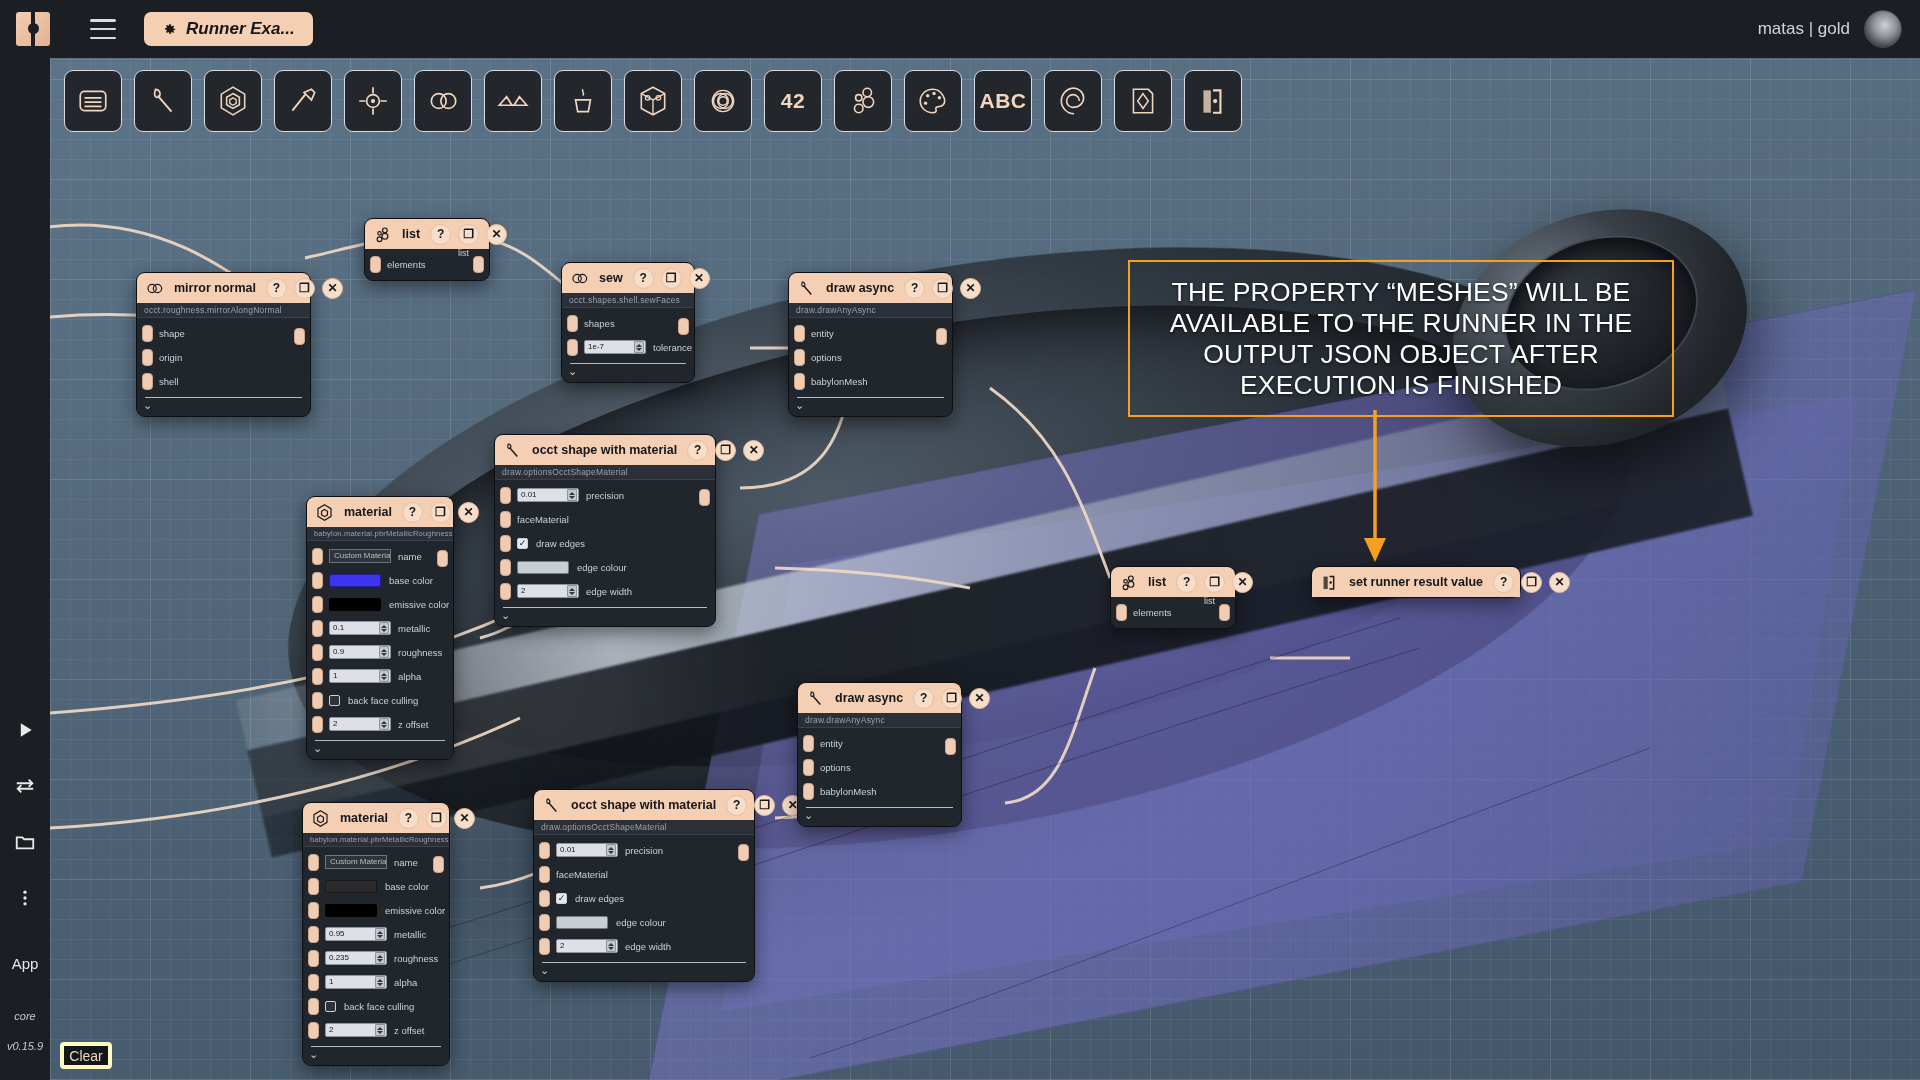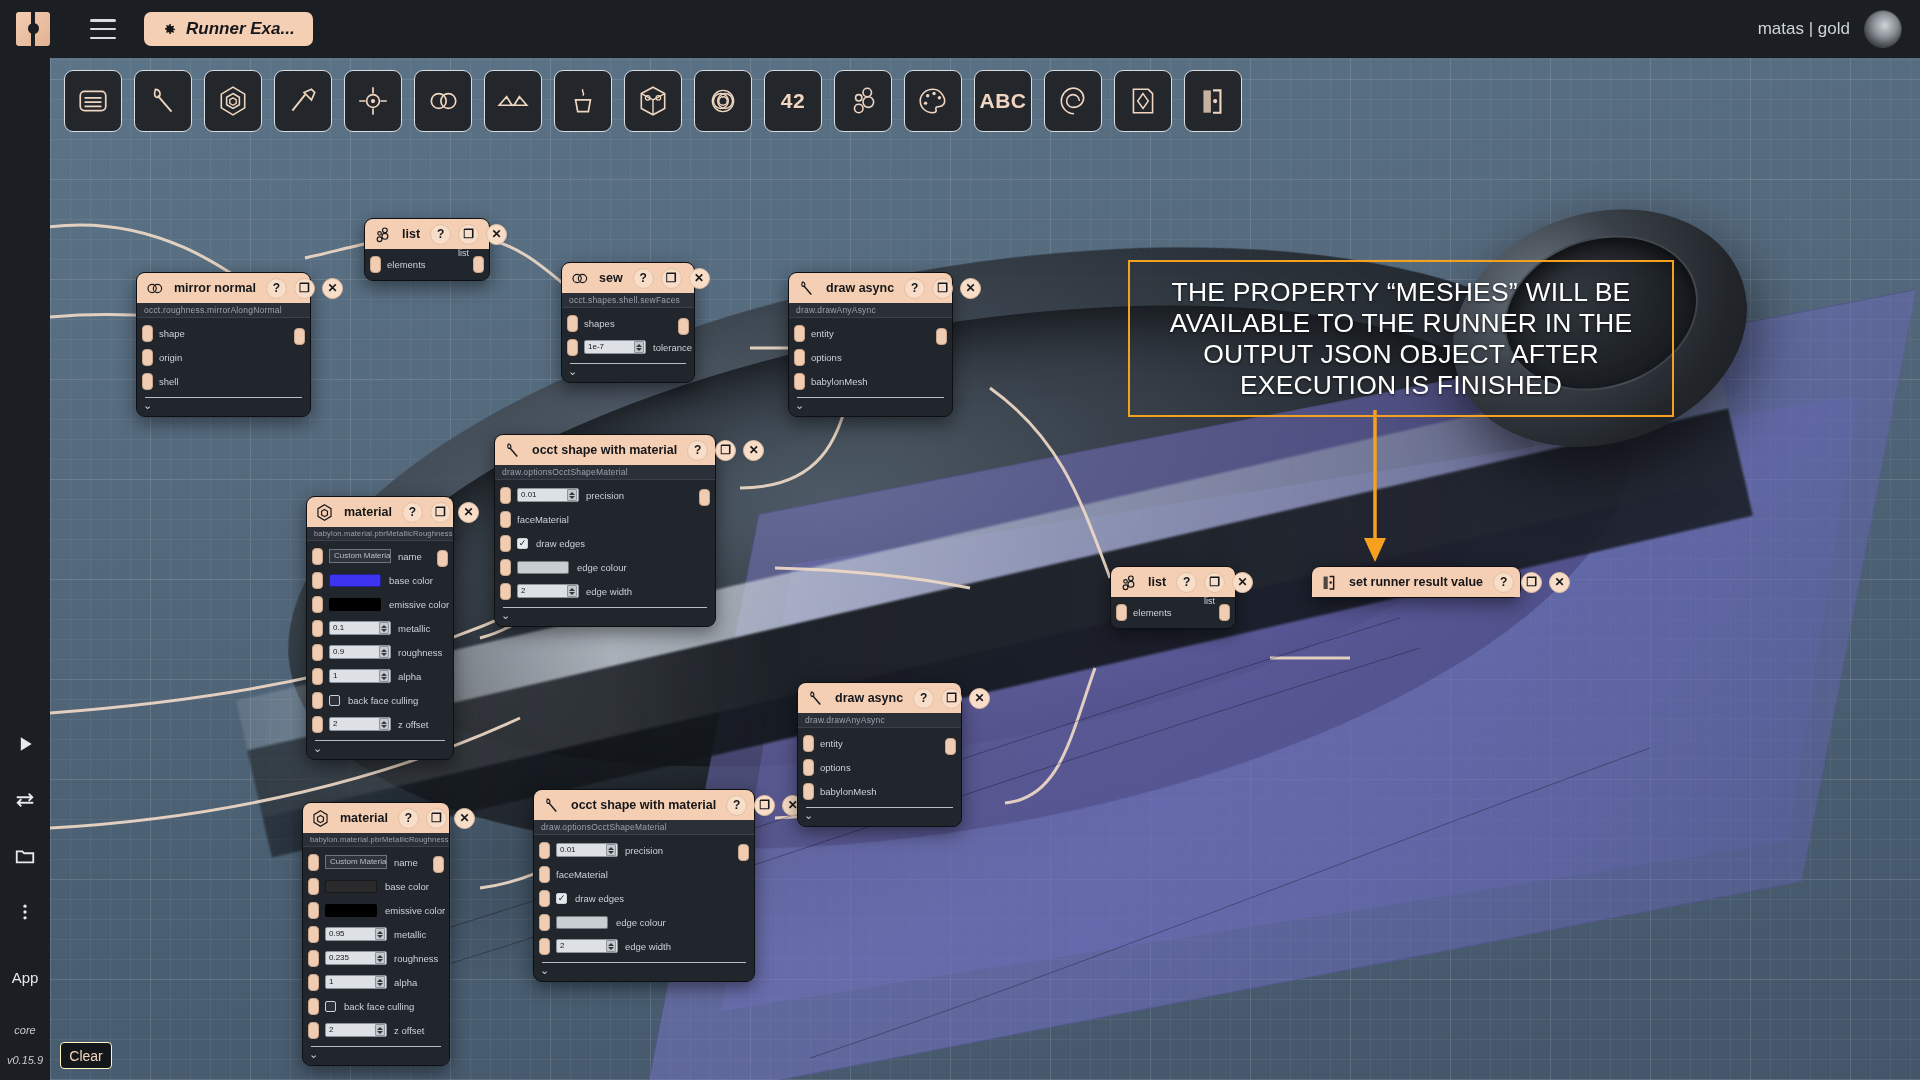--- a/index.html
+++ b/index.html
@@ -132,21 +132,21 @@
     position: absolute; left: 0; top: 58px; width: 50px; height: 1022px;
     background: #1b1e22; z-index: 40;
     display: flex; flex-direction: column; align-items: center;
   }
   .rail-icon {
     width: 26px; height: 26px; margin-top: 0; cursor: pointer;
     display: flex; align-items: center; justify-content: center;
     color: #e6e9ec;
   }
   #rail-spacer { flex: 1 1 auto; }
-  #rail-bottom { display: flex; flex-direction: column; align-items: center; gap: 30px; }
+  #rail-bottom { display: flex; flex-direction: column; align-items: center; gap: 30px; padding-bottom: 14px; }
   #rail-app { color: #e4e7ea; font-size: 15px; margin-top: 14px; }
   #rail-core { color: #c8cdd2; font-size: 11px; margin-top: 8px; }
   #rail-ver { color: #c8cdd2; font-size: 11px; margin-top: 2px; margin-bottom: 14px;}
 
   
   #node-toolbar {
     position: absolute; left: 64px; top: 70px; height: 62px;
     display: flex; gap: 12px; z-index: 30;
   }
   .tool-btn {
@@ -234,21 +234,21 @@
   }
   #annotation-text {
     color: #ffffff; font-size: 26.5px; line-height: 1.17; text-align: center;
     letter-spacing: .2px; text-shadow: 0 1px 3px rgba(0,0,0,.65);
   }
   #arrow-svg { position: absolute; left: 1330px; top: 410px; width: 90px; height: 160px; z-index: 34; }
 
   
   #clear-btn {
     position: absolute; left: 60px; top: 1042px; width: 52px; height: 27px;
-    background: #14171a; border: 1px solid #fef9c3; border-radius: 4px;
+    background: #14171a; border: 4px solid #fef9c3; border-radius: 4px;
     color: #f0d6c0; font-size: 14px; display:flex; align-items:center; justify-content:center;
     cursor: pointer; z-index: 36;
   }
 </style>
 </head>
 <body>
 
 <div id="app">
 
   <div id="viewport">

